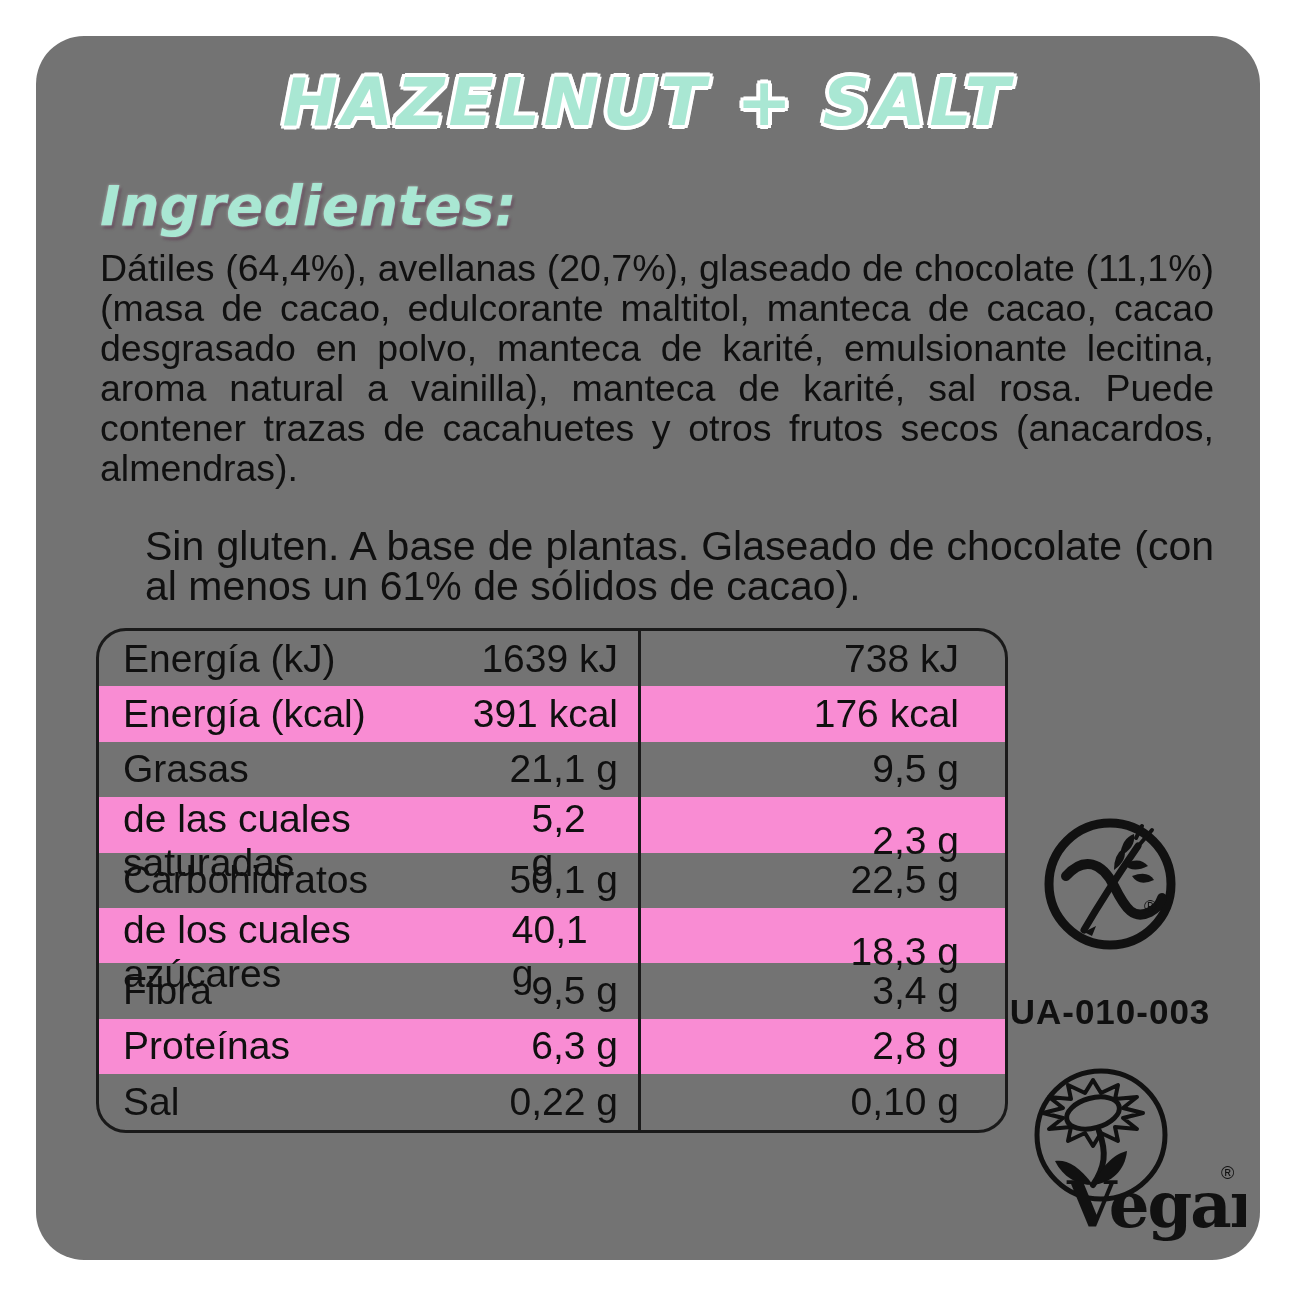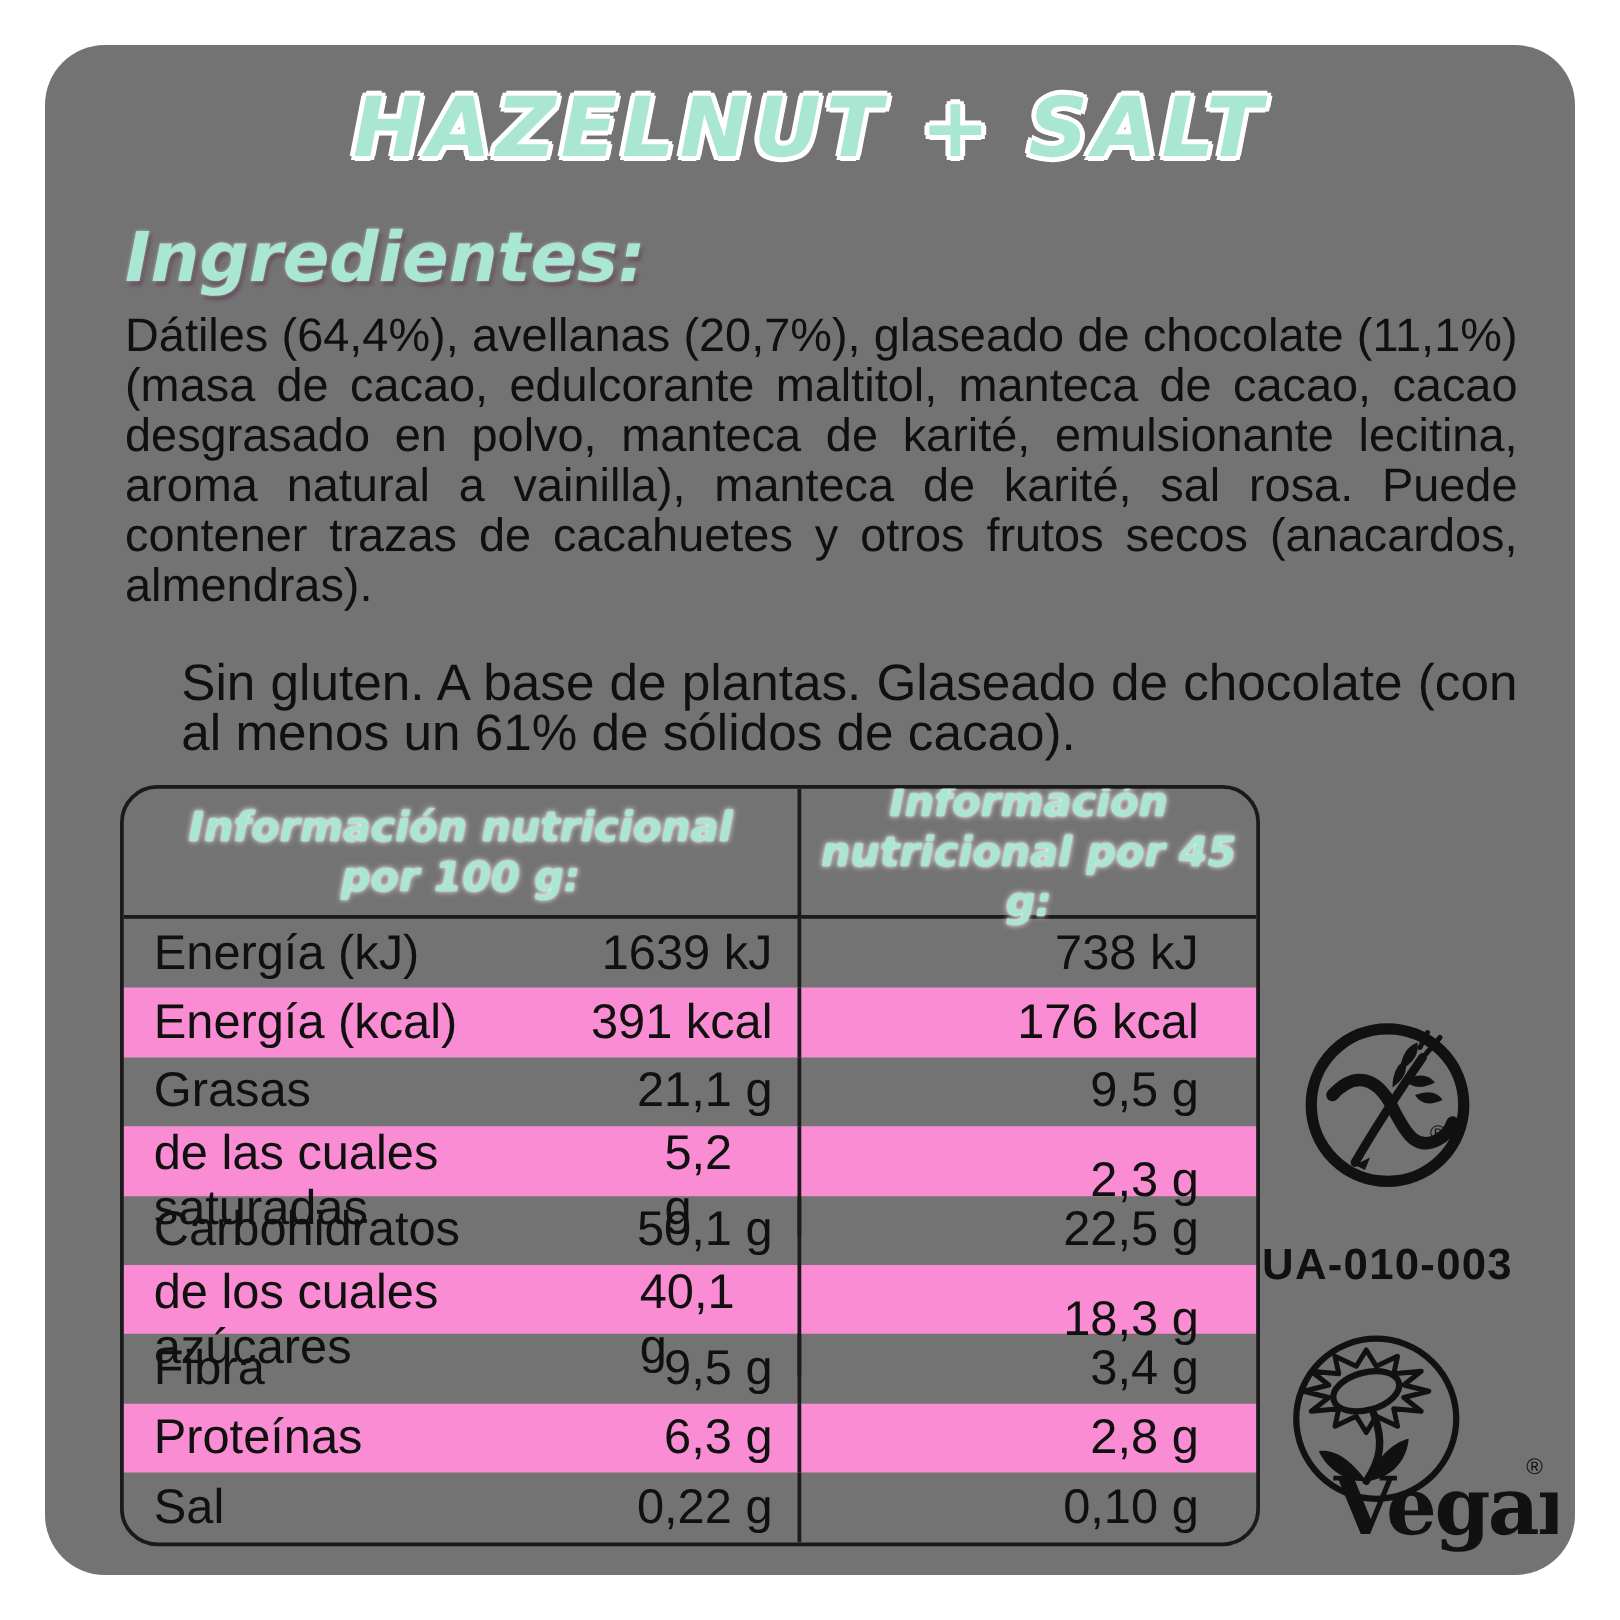--- a/index.html
+++ b/index.html
@@ -66,30 +66,20 @@
 
   <div class="title">HAZELNUT + SALT</div>
 
   <div class="ing-head">Ingredientes:</div>
 
   <div class="ing-body"><span>Dátiles (64,4%), </span><b>avellanas (20,7%),</b><span> glaseado de chocolate (11,1%) (masa de cacao, edulcorante maltitol, manteca de cacao, cacao desgrasado en polvo, manteca de karité, emulsionante lecitina, aroma natural a vainilla), manteca de karité, sal rosa. Puede contener trazas de </span><b>cacahuetes</b><span> y </span><b>otros frutos secos (anacardos, almendras).</b></div>
 
   <div class="note">Sin gluten. A base de plantas. Glaseado de chocolate (con al menos un 61% de sólidos de cacao).</div>
 
   <div class="ntable">
-    <div class="thead">
-      <div class="hcell">
-        <span>Información nutricional</span>
-        <span>por 100 g:</span>
-      </div>
-      <div class="hcell right">
-        <span>Información</span>
-        <span>nutricional por 45 g:</span>
-      </div>
-    </div>
 
     <div class="trow">
       <div class="cell-left">
           <span>Energía (kJ)</span>
           <span>1639 kJ</span>
         </div>
       <div class="cell-right">
           <span>738 kJ</span>
         </div>
     </div>

